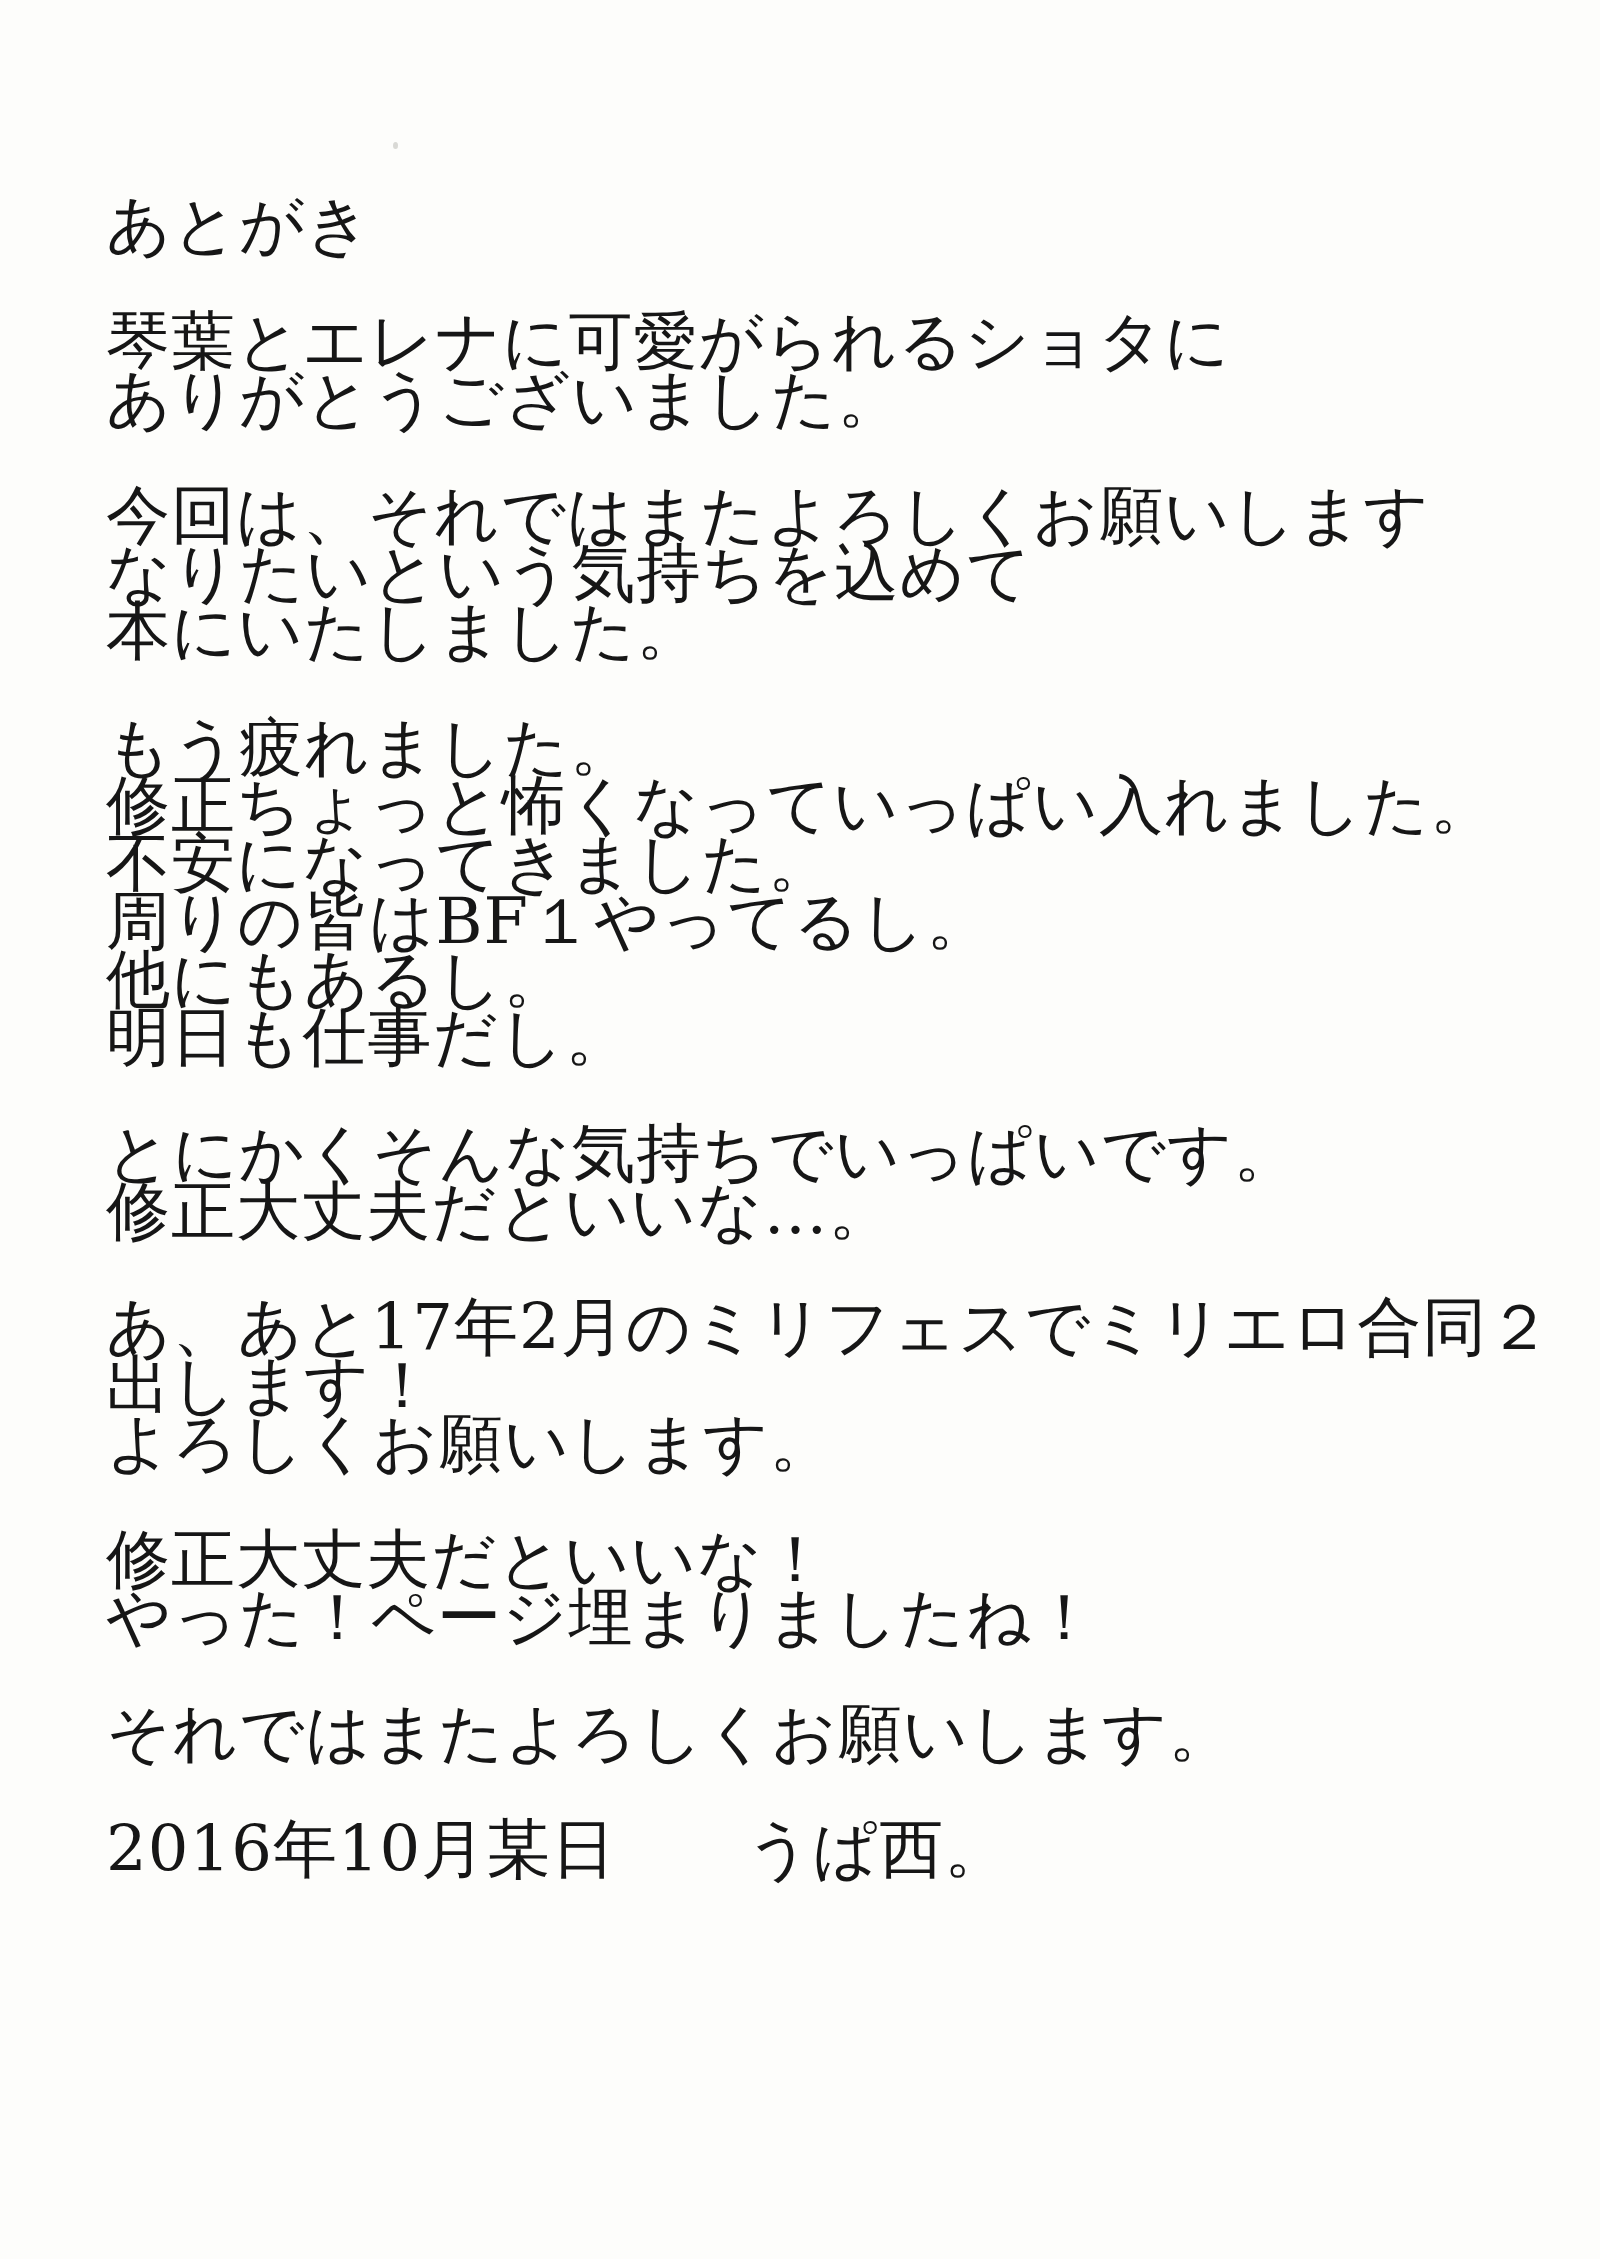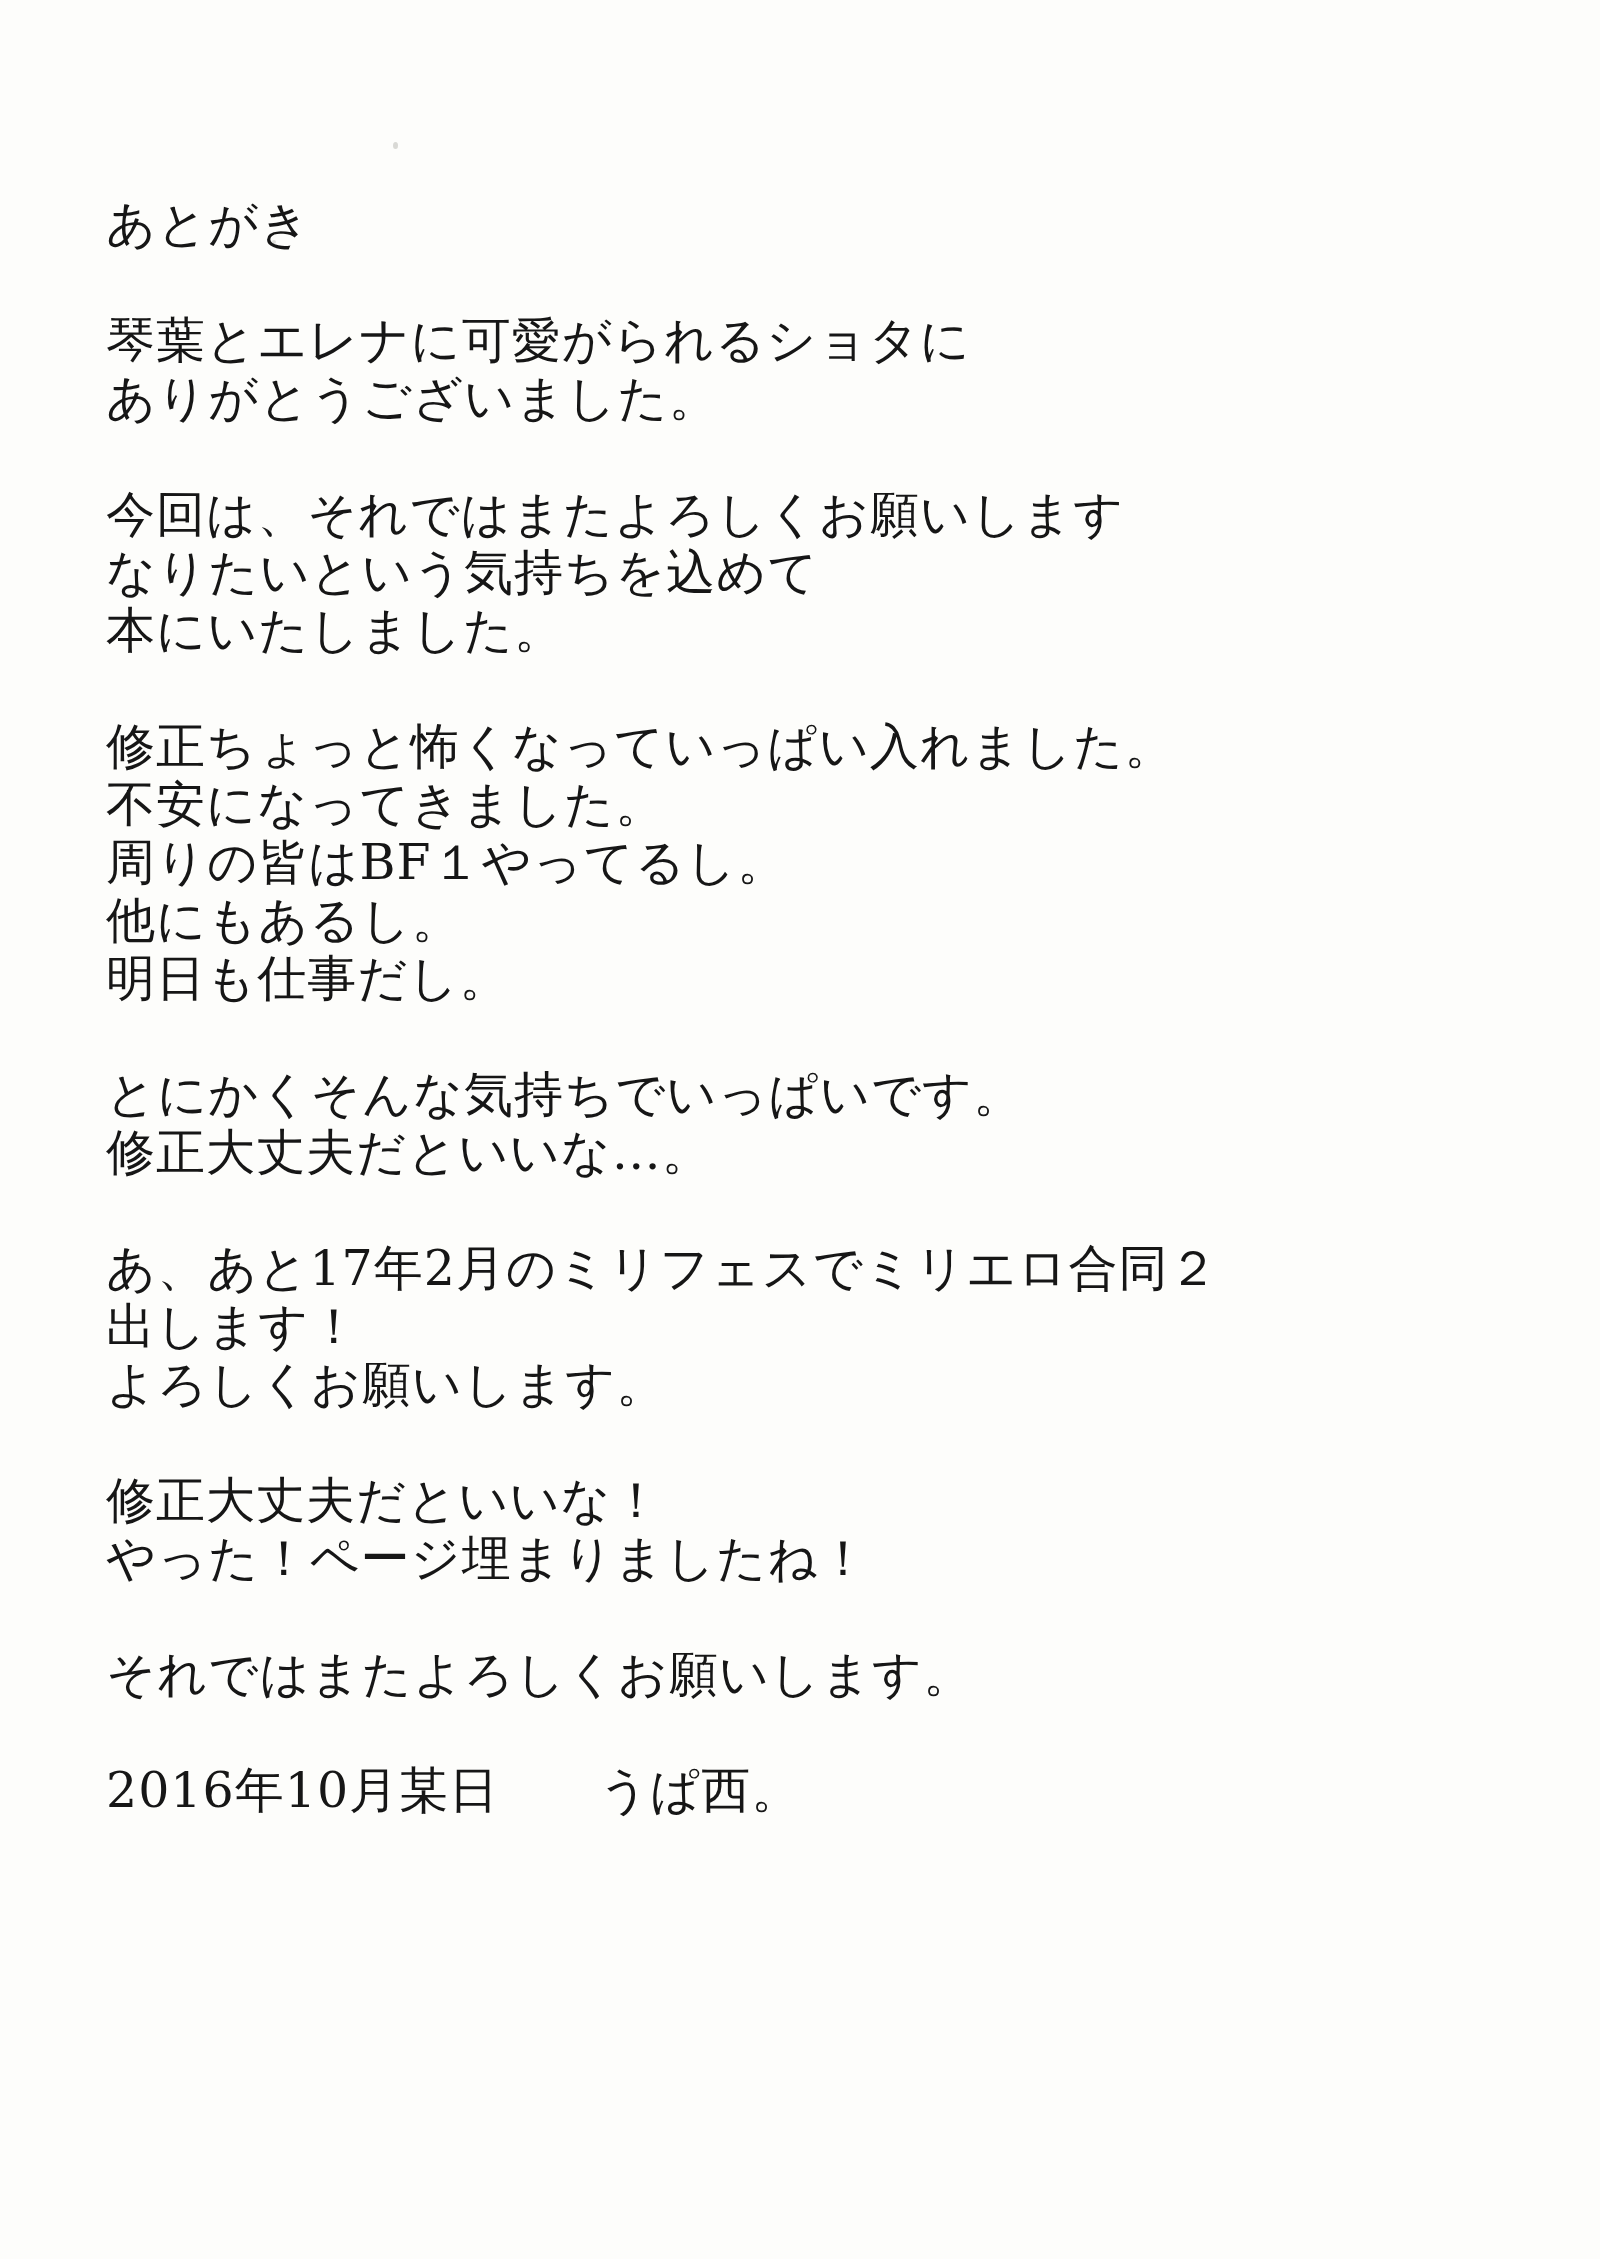--- a/index.html
+++ b/index.html
@@ -20,21 +20,21 @@
     font-family: "DejaVu Serif", "Liberation Serif", serif;
     color: #161616;
   }
   .text-block {
     position: absolute;
     left: 106px;
     top: 196px;
     width: 1420px;
   }
   .line {
-    font-size: 49px;
+    font-size: 64px;
     line-height: 58px;
     letter-spacing: 1px;
     white-space: pre;
   }
   .title-line {
     margin-bottom: 58px;
   }
   .para {
     margin-bottom: 58px;
   }
@@ -65,20 +65,21 @@
       <div class="line">ありがとうございました。</div>
     </div>
 
     <div class="para">
       <div class="line">今回は、それではまたよろしくお願いします</div>
       <div class="line">なりたいという気持ちを込めて</div>
       <div class="line">本にいたしました。</div>
     </div>
 
     <div class="para">
+      <div class="line">もう疲れました。</div>
       <div class="line">修正ちょっと怖くなっていっぱい入れました。</div>
       <div class="line">不安になってきました。</div>
       <div class="line">周りの皆はBF１やってるし。</div>
       <div class="line">他にもあるし。</div>
       <div class="line">明日も仕事だし。</div>
     </div>
 
     <div class="para">
       <div class="line">とにかくそんな気持ちでいっぱいです。</div>
       <div class="line">修正大丈夫だといいな…。</div>

